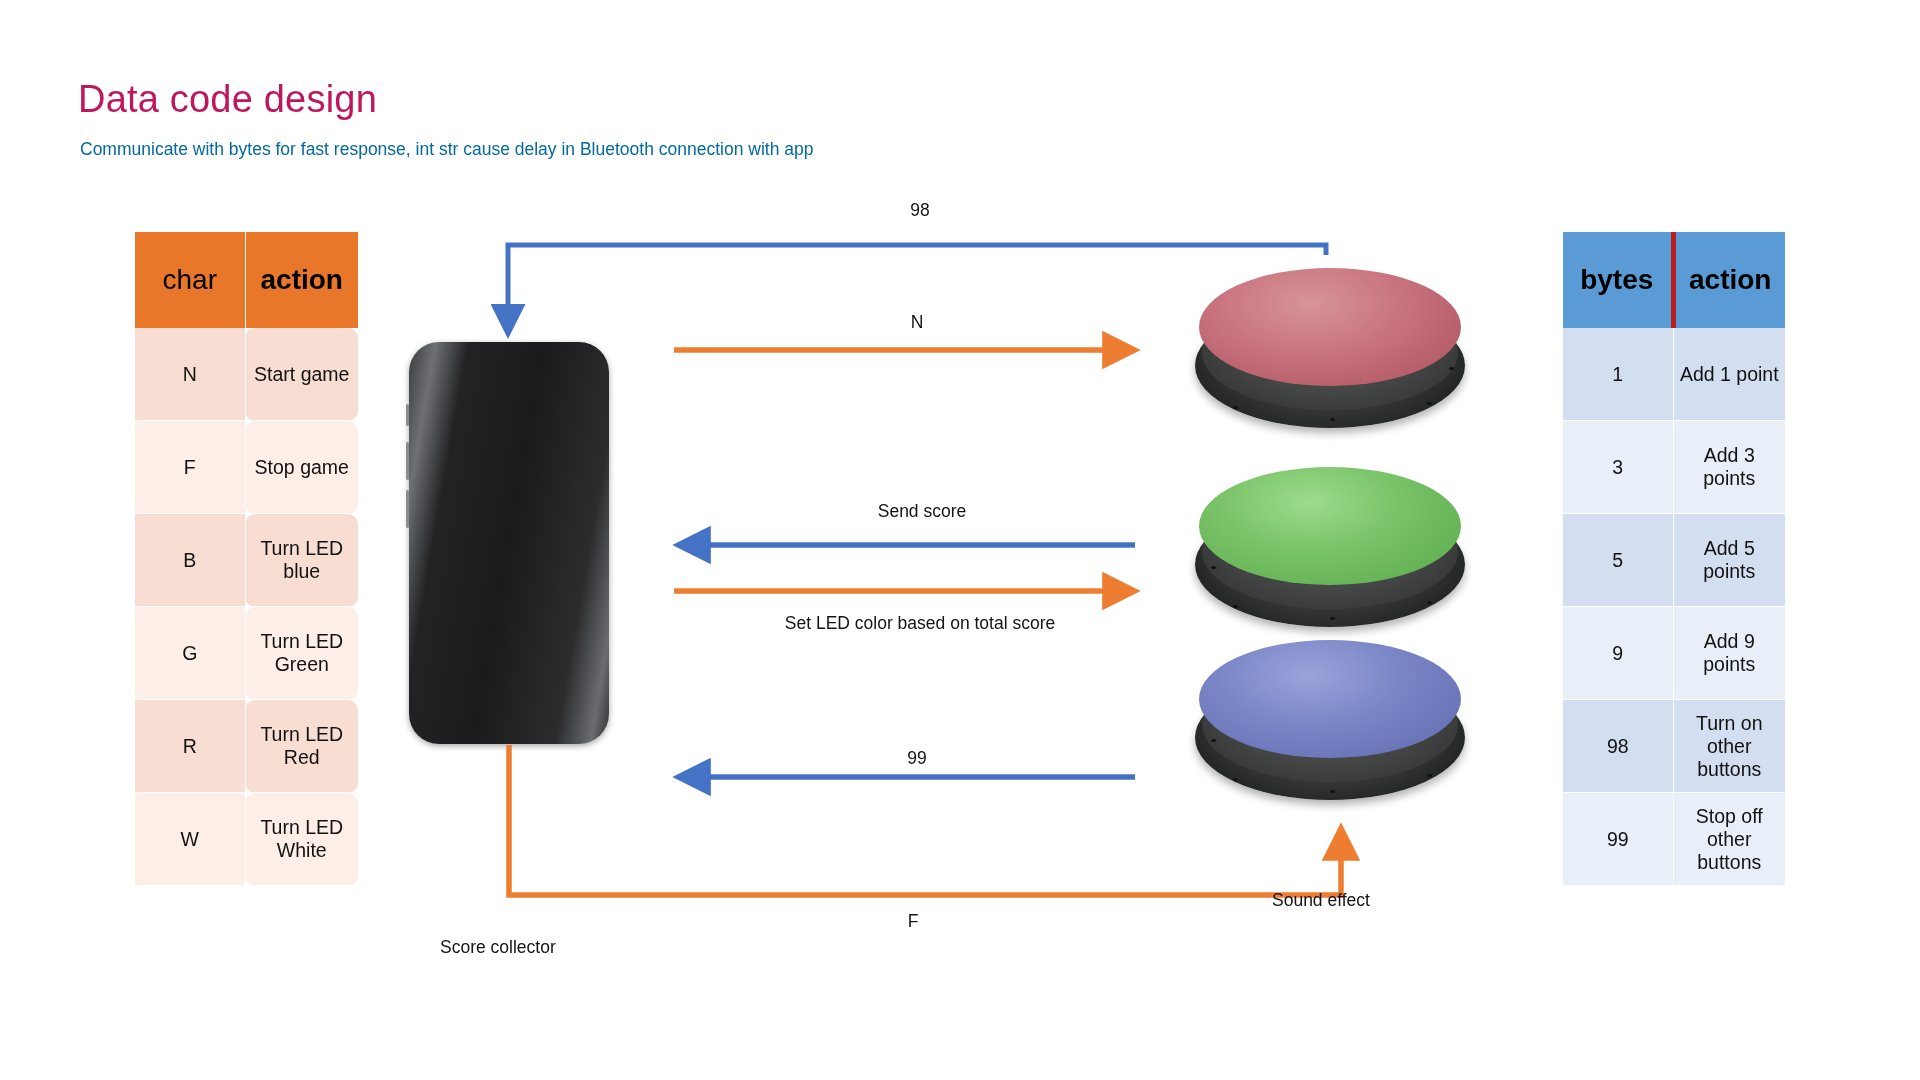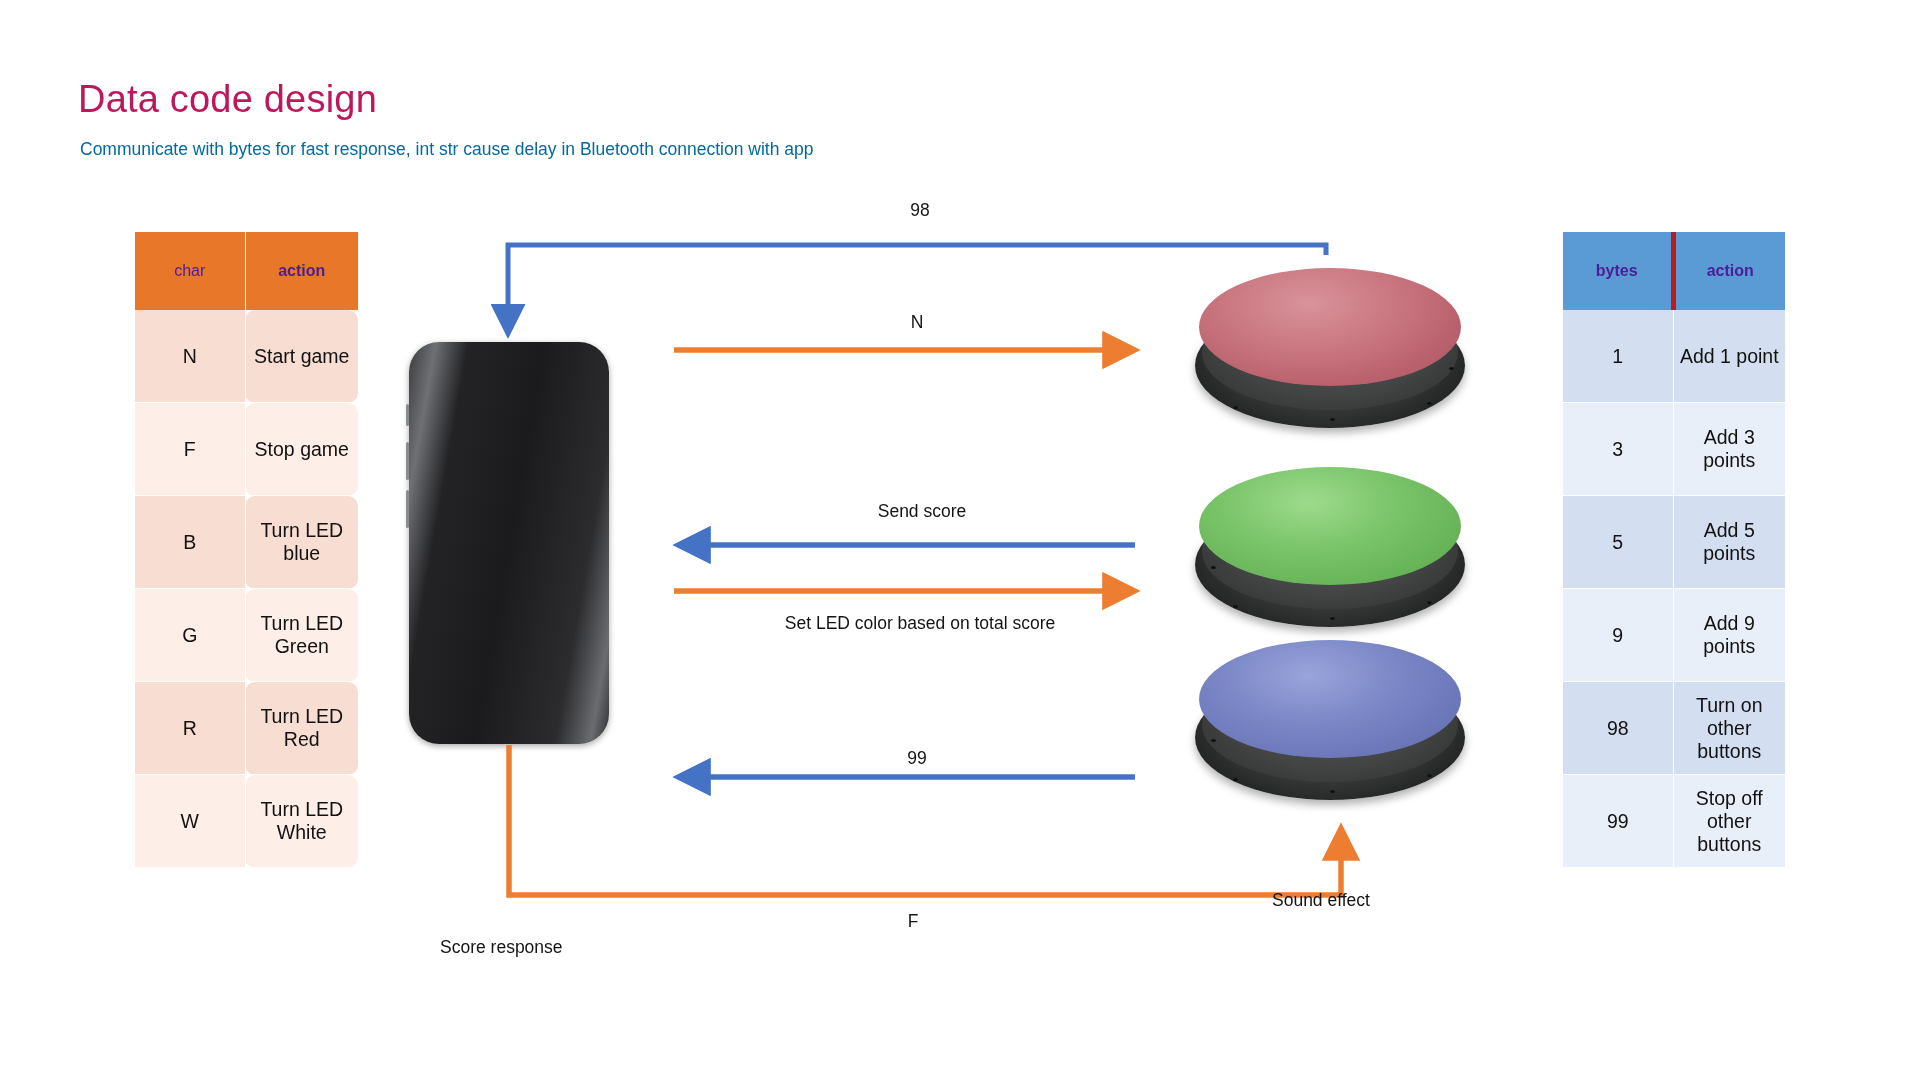--- a/index.html
+++ b/index.html
@@ -37,27 +37,27 @@
     white-space: nowrap;
   }
 
   
   .data-table {
     position: absolute;
     border-collapse: collapse;
     table-layout: fixed;
   }
   .data-table th {
-    font-size: 16px;
-    font-weight: 400;
-    color: #4c1d95;
+    font-size: 28px;
+    font-weight: 400;
+    color: #000000;
     text-align: center;
     height: 78px;
     vertical-align: middle;
-    padding: 0;
+    padding: 9px;
   }
   .data-table th.bold-head { font-weight: 700; margin-left: 44px; }
   .data-table td {
     font-size: 19.5px;
     font-weight: 400;
     color: #121212;
     text-align: center;
     vertical-align: middle;
     padding: 6px 4px;
     line-height: 1.18;
@@ -385,15 +385,15 @@
 <div class="arrow-label" style="left:862px; top:312px; width:110px;">N</div>
 
 <div class="arrow-label" style="left:832px; top:501px; width:180px;">Send score</div>
 
 <div class="arrow-label" style="left:700px; top:613px; width:440px;">Set LED color based on total score</div>
 
 <div class="arrow-label" style="left:862px; top:748px; width:110px;">99</div>
 
 <div class="arrow-label" style="left:858px; top:911px; width:110px;">F</div>
 
-<div class="node-label" style="left:440px; top:937px;">Score response</div>
+<div class="node-label" style="left:440px; top:937px;">Score collector</div>
 
 <div class="node-label" style="left:1272px; top:890px;">Sound effect</div>
 
 </body></html>

